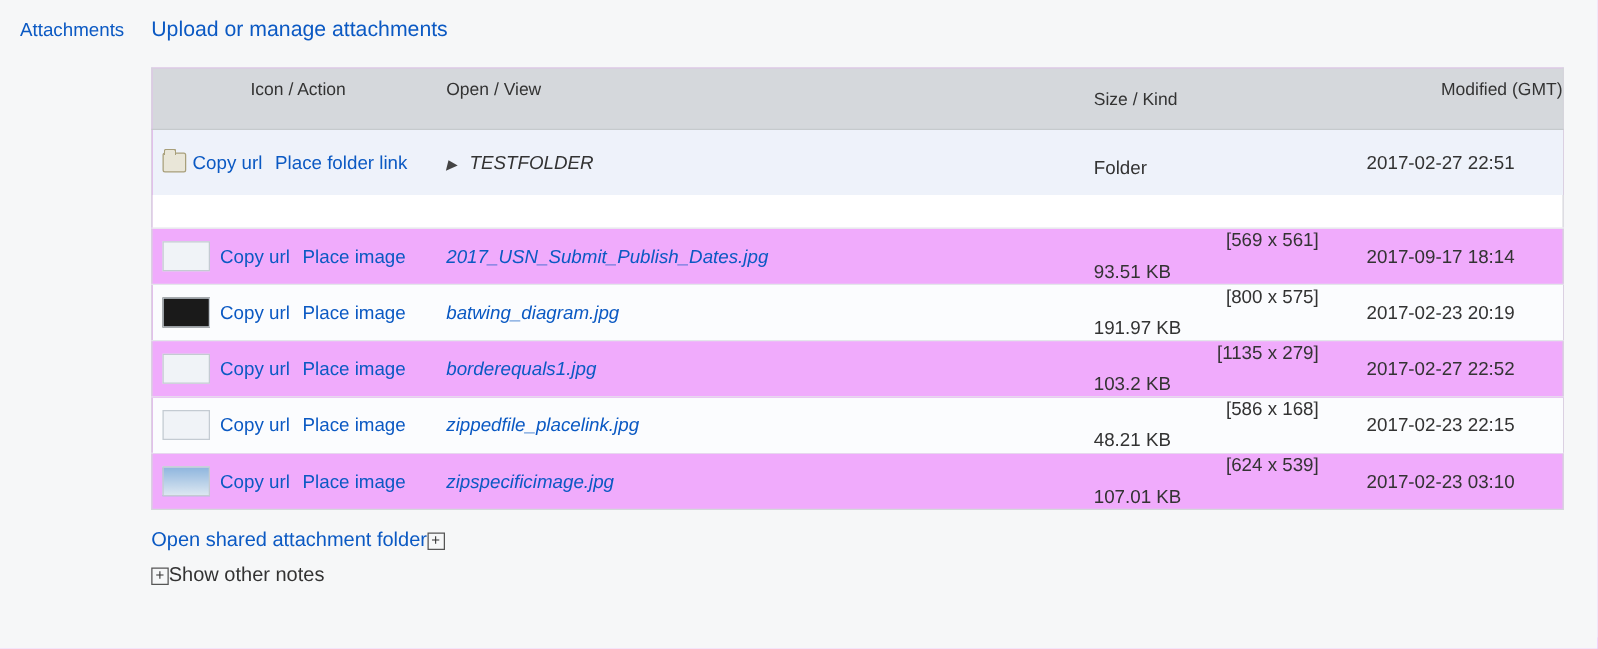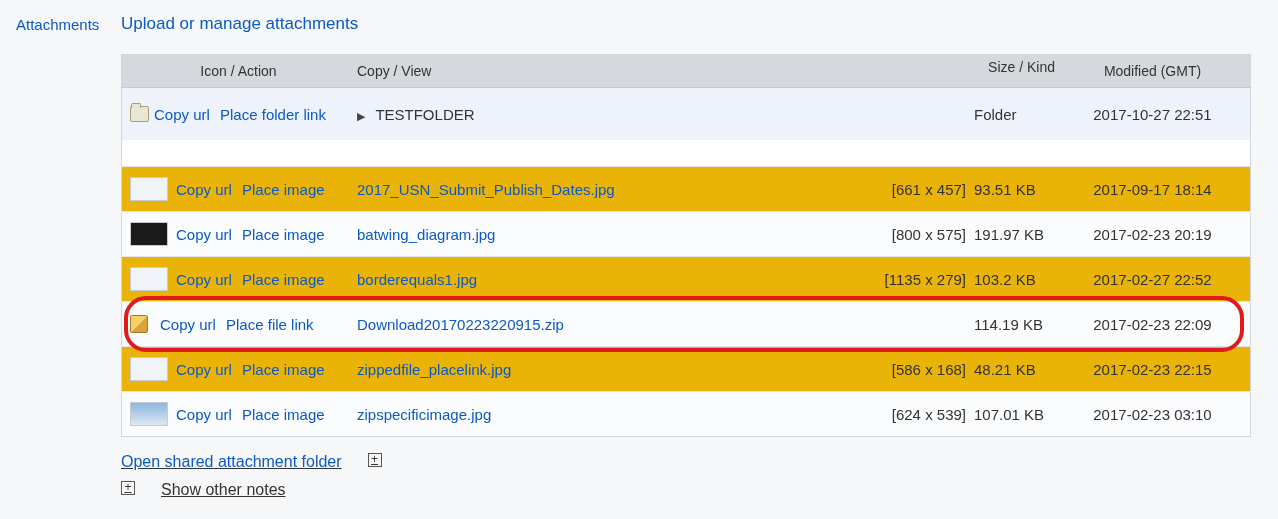--- a/index.html
+++ b/index.html
@@ -33,21 +33,21 @@
     font-size: 17px;
     text-decoration: none;
     cursor: pointer;
     display: inline-block;
     margin-bottom: 20px;
   }
   table.attach {
     width: 1130px;
     border-collapse: collapse;
     border: 1px solid #d3d6da;
-    background: #eab308;
+    background: #f0abfc;
   }
   table.attach th {
     background: #d5d8dc;
     font-weight: normal;
     color: #333;
     padding: 8px 10px;
     border-bottom: 1px solid #c6cacd;
     font-size: 14px;
   }
   table.attach td {
@@ -71,26 +71,27 @@
     height: 44px;
   }
   tr.folderrow .rowwrap { height: 52px; }
   .cell-icon-actions {
     width: 233px;
     display: flex;
     align-items: center;
     padding-left: 8px;
     box-sizing: border-box;
   }
-  .cell-name { flex: 1; padding-left: 2px; }
+  .cell-name { flex: 1; padding-left: 2px; font-style: italic; }
   .cell-size {
     width: 180px;
     display: flex;
     justify-content: center;
     gap: 8px;
+    flex-direction: column;
   }
   .cell-size .dims { text-align: right; min-width: 90px; }
   .cell-size .kb   { text-align: left;  min-width: 80px; }
   .cell-mod { width: 195px; text-align: center; }
   .thumb {
     width: 36px; height: 22px;
     background: #dde4ec;
     border: 1px solid #c4cbd2;
     margin-right: 8px;
     display:inline-block;
@@ -124,25 +125,24 @@
   .thumb.light { background:#f0f3f7; }
   .thumb.sky  { background: linear-gradient(#8fb6de,#dce7f1); }
   .action-group { white-space: nowrap; }
   .action-group a { margin-right: 6px; }
   .tri { font-size: 11px; color:#444; margin-right: 6px; }
   .below {
     margin-top: 16px;
   }
   .below-row {
     display:flex;
-    align-items:flex-start;
-    gap:26px;
+    align-items:center;
+    gap:0;
     margin-bottom:10px;
     font-size:16px;
-    text-decoration:underline;
   }
   .plusbox {
     display:inline-block;
     width:12px; height:12px;
     border:1px solid #555;
     text-align:center;
     line-height:11px;
     font-size:12px;
     color:#333;
   }
@@ -167,23 +167,23 @@
 
   <div class="main">
     <a class="heading-link">Upload or manage attachments</a>
 
     <table class="attach">
       <thead>
         <tr>
           <th colspan="1" style="padding:0;">
             <div style="display:flex;">
               <div class="col-icon" style="width:233px; text-align:center; padding:8px 0;">Icon / Action</div>
-              <div style="flex:1; text-align:left; padding:8px 0 8px 2px;">Copy / View</div>
-              <div style="width:180px; text-align:right; padding:4px 0;">Size / Kind</div>
-              <div style="width:195px; text-align:center; padding:8px 0;">Modified (GMT)</div>
+              <div style="flex:1; text-align:left; padding:8px 0 8px 2px;">Open / View</div>
+              <div style="width:180px; text-align:left; padding:16px 0;">Size / Kind</div>
+              <div style="width:195px; text-align:right; padding:8px 0;">Modified (GMT)</div>
             </div>
           </th>
         </tr>
       </thead>
       <tbody id="tbody">
 
         <tr class="folderrow datarow">
           <td class="rowcell">
             <div class="rowwrap">
               <div class="cell-icon-actions">
@@ -194,38 +194,38 @@
                 </span>
               </div>
               <div class="cell-name">
                 <span class="tri">▶</span>
                 <span>TESTFOLDER</span>
               </div>
               <div class="cell-size">
                 <span class="dims"></span>
                 <span class="kb">Folder</span>
               </div>
-              <div class="cell-mod">2017-10-27 22:51</div>
+              <div class="cell-mod">2017-02-27 22:51</div>
             </div>
           </td>
         </tr>
         <tr class="spacer">
             <td></td>
           </tr>
 
       <tr class="datarow">
             <td class="rowcell">
               <div class="rowwrap">
                 <div class="cell-icon-actions">
                   <span class="thumb light"></span>
                   <span class="action-group"><a class="link">Copy url</a> <a class="link">Place image</a></span>
                 </div>
                 <div class="cell-name"><a class="link">2017_USN_Submit_Publish_Dates.jpg</a></div>
                 <div class="cell-size">
-                  <span class="dims">[661 x 457]</span>
+                  <span class="dims">[569 x 561]</span>
                   <span class="kb">93.51 KB</span>
                 </div>
                 <div class="cell-mod">2017-09-17 18:14</div>
               </div>
             </td>
           </tr>
           <tr class="datarow">
             <td class="rowcell">
               <div class="rowwrap">
                 <div class="cell-icon-actions">
@@ -248,37 +248,20 @@
                   <span class="thumb light"></span>
                   <span class="action-group"><a class="link">Copy url</a> <a class="link">Place image</a></span>
                 </div>
                 <div class="cell-name"><a class="link">borderequals1.jpg</a></div>
                 <div class="cell-size">
                   <span class="dims">[1135 x 279]</span>
                   <span class="kb">103.2 KB</span>
                 </div>
                 <div class="cell-mod">2017-02-27 22:52</div>
               </div>
-            </td>
-          </tr>
-          <tr class="datarow highlight">
-            <td class="rowcell">
-              <div class="rowwrap">
-                <div class="cell-icon-actions">
-                  <span class="thumb zip"></span>
-                  <span class="action-group"><a class="link">Copy url</a> <a class="link">Place file link</a></span>
-                </div>
-                <div class="cell-name"><a class="link">Download20170223220915.zip</a></div>
-                <div class="cell-size">
-                  <span class="dims"></span>
-                  <span class="kb">114.19 KB</span>
-                </div>
-                <div class="cell-mod">2017-02-23 22:09</div>
-              </div>
-              <div class="red-highlight"></div>
             </td>
           </tr>
           <tr class="datarow">
             <td class="rowcell">
               <div class="rowwrap">
                 <div class="cell-icon-actions">
                   <span class="thumb light"></span>
                   <span class="action-group"><a class="link">Copy url</a> <a class="link">Place image</a></span>
                 </div>
                 <div class="cell-name"><a class="link">zippedfile_placelink.jpg</a></div>

